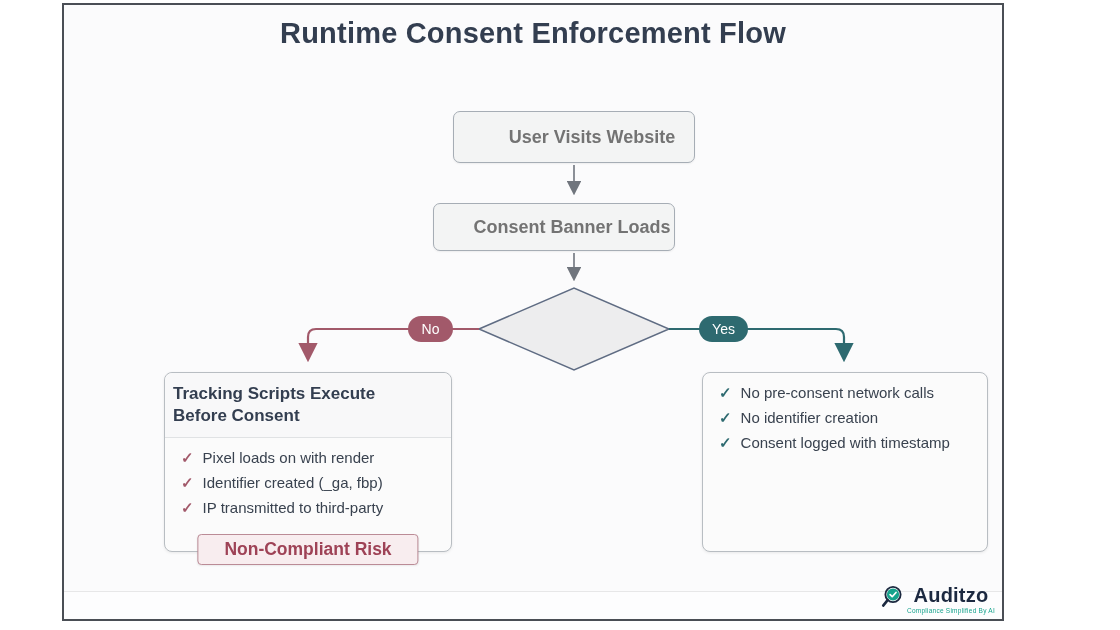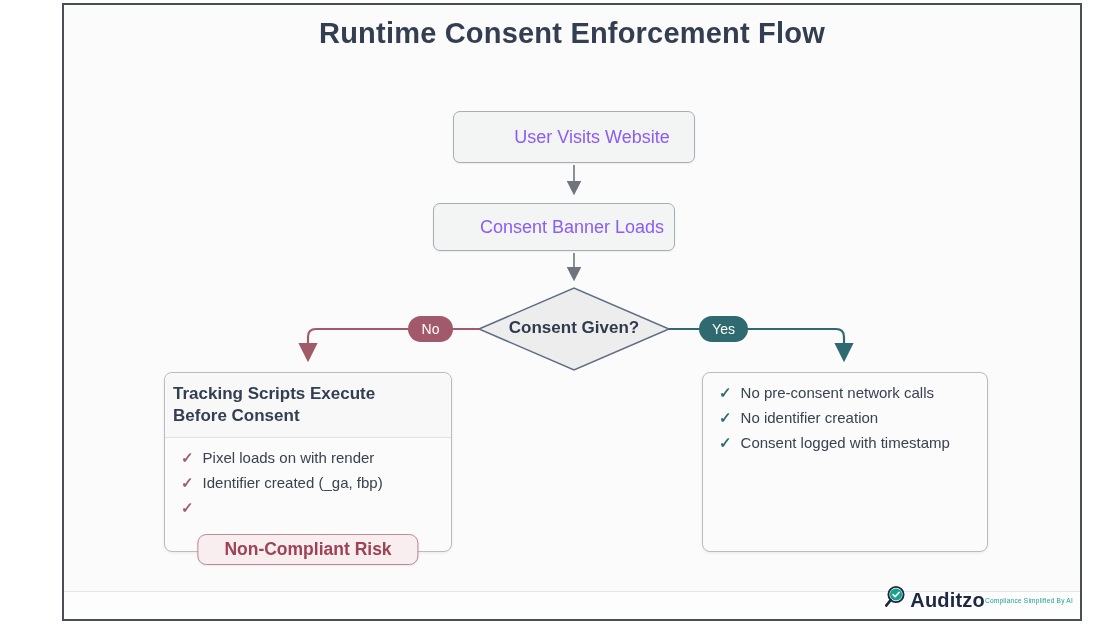--- a/index.html
+++ b/index.html
@@ -4,32 +4,32 @@
 <style>
   :root{
     --maroon:#a2596a; --maroon-dark:#9e4256; --maroon-light:#f8edef;
     --teal:#2e6a70; --teal-light:#eff3f3;
     --ink:#333e50; --edge-gray:#70757d;
     --brand-teal:#16a28c; --brand-ink:#1c2940;
   }
   *{margin:0;padding:0;box-sizing:border-box;}
   html,body{width:1120px;height:630px;background:#ffffff;font-family:"Liberation Sans",sans-serif;}
   .page{position:relative;width:1120px;height:630px;background:#ffffff;overflow:hidden;}
-  .frame{position:absolute;left:62px;top:3px;width:1020px;height:618px;border:2px solid #4a4e55;background:#fbfbfc;}
+  .frame{position:absolute;left:62px;top:3px;width:942px;height:618px;border:2px solid #4a4e55;background:#fbfbfc;}
   .frame-inner{position:relative;width:100%;height:100%;}
   h1.title{position:absolute;top:12px;left:0;width:100%;text-align:center;font-size:29px;font-weight:700;color:var(--ink);letter-spacing:.2px;}
   svg.edges{position:absolute;left:0;top:0;width:1016px;height:614px;}
   .edge-gray{stroke:var(--edge-gray);stroke-width:1.6;fill:none;}
   .edge-no{stroke:var(--maroon);stroke-width:2.2;fill:none;}
   .edge-yes{stroke:var(--teal);stroke-width:2.2;fill:none;}
   .head-gray{fill:var(--edge-gray);} .head-no{fill:var(--maroon);} .head-yes{fill:var(--teal);}
   .diamond-shape{fill:#ededee;stroke:#5f6c83;stroke-width:1.5;}
   .node{position:absolute;background:#f3f4f4;border:1.5px solid #a6adb5;border-radius:7px;
-        display:flex;align-items:center;justify-content:center;font-size:18px;font-weight:400;
-        color:#8b5cf6;box-shadow:0 1px 2px rgba(0,0,0,.06);padding-left:36px;}
+        display:flex;align-items:center;justify-content:center;font-size:18px;font-weight:700;
+        color:#737373;box-shadow:0 1px 2px rgba(0,0,0,.06);padding-left:36px;}
   .node1{left:389px;top:106px;width:242px;height:52px;}
   .node2{left:369px;top:198px;width:242px;height:48px;}
   .diamond-label{position:absolute;left:425px;top:313px;width:170px;text-align:center;
         font-size:17px;font-weight:700;color:#2f3a4c;}
   .pill{position:absolute;height:26px;border-radius:13px;color:#ffffff;font-size:14px;font-weight:400;
         display:flex;align-items:center;justify-content:center;}
   .pill-no{left:344px;top:311px;width:45px;background:var(--maroon);}
   .pill-yes{left:635px;top:311px;width:49px;background:var(--teal);}
   .card{position:absolute;top:367px;height:180px;background:#fbfbfb;border:1.2px solid #b8bdc2;
         border-radius:8px;box-shadow:0 1px 3px rgba(0,0,0,.08);}
@@ -37,27 +37,27 @@
   .card-yes{left:638px;width:286px;}
   .card-header{padding:10px 8px 9px;border-bottom:1px solid #e0e2e4;background:#f8f8f9;
         border-radius:8px 8px 0 0;font-size:17px;font-weight:700;color:var(--ink);line-height:1.32;}
   .card-header span{display:inline-block;max-width:235px;}
   .card-list{padding:11px 14px 6px 16px;display:flex;flex-direction:column;gap:7px;}
   .card-item{display:flex;align-items:baseline;font-size:15px;color:#39424f;white-space:nowrap;}
   .check{font-weight:700;margin-right:9px;font-size:15px;}
   .check-no{color:var(--maroon);}
   .check-yes{color:var(--teal);}
   .card-badge{position:absolute;left:50%;bottom:-14px;transform:translateX(-50%);
-        white-space:nowrap;padding:4px 26px;border-radius:9px;font-size:17.5px;font-weight:700;
+        white-space:nowrap;padding:4px 26px;border-radius:4px;font-size:17.5px;font-weight:700;
         box-shadow:0 1px 2px rgba(0,0,0,.07);}
   .badge-no{background:var(--maroon-light);border:1.2px solid #bb8b96;color:var(--maroon-dark);}
   .badge-yes{background:var(--teal-light);border:1.2px solid #87a2a6;color:var(--teal);}
   .footer-line{position:absolute;left:0;right:0;top:586px;border-top:1px solid #e7e7e8;background:#fdfdfe;height:28px;}
   .logo{position:absolute;right:7px;bottom:4px;display:flex;align-items:center;gap:2px;}
-  .logo-text{display:flex;flex-direction:row;align-items:center;}
+  .logo-text{display:flex;flex-direction:column;align-items:center;}
   .brand{font-size:20px;font-weight:700;color:var(--brand-ink);letter-spacing:.2px;line-height:1;}
   .tagline{font-size:6.5px;color:var(--brand-teal);letter-spacing:.25px;margin-top:1.5px;}
 </style>
 </head>
 <body>
 
 <div class="page">
   <div class="frame">
     <div class="frame-inner">
 
@@ -83,40 +83,40 @@
       </svg>
 
       <div class="node node1">
         <span>User Visits Website</span>
       </div>
 
       <div class="node node2">
         <span>Consent Banner Loads</span>
       </div>
 
-      <div class="diamond-label">Consent Given?</div>
 
       <div class="pill pill-no">No</div>
       <div class="pill pill-yes">Yes</div>
 
       <div class="card card-no">
         <div class="card-header">
           <span>Tracking Scripts Execute Before Consent</span>
         </div>
         <div class="card-list">
           <div class="card-item">
             <span class="check check-no">✓</span>
             <span>Pixel loads on with render</span>
           </div>
           <div class="card-item">
             <span class="check check-no">✓</span>
             <span>Identifier created (_ga, fbp)</span>
           </div>
           <div class="card-item">
             <span class="check check-no">✓</span>
+            <span>IP transmitted to third-party</span>
           </div>
         </div>
         <div class="card-badge badge-no">Non-Compliant Risk</div>
       </div>
 
       <div class="card card-yes">
         <div class="card-list">
           <div class="card-item">
             <span class="check check-yes">✓</span>
             <span>No pre-consent network calls</span>

